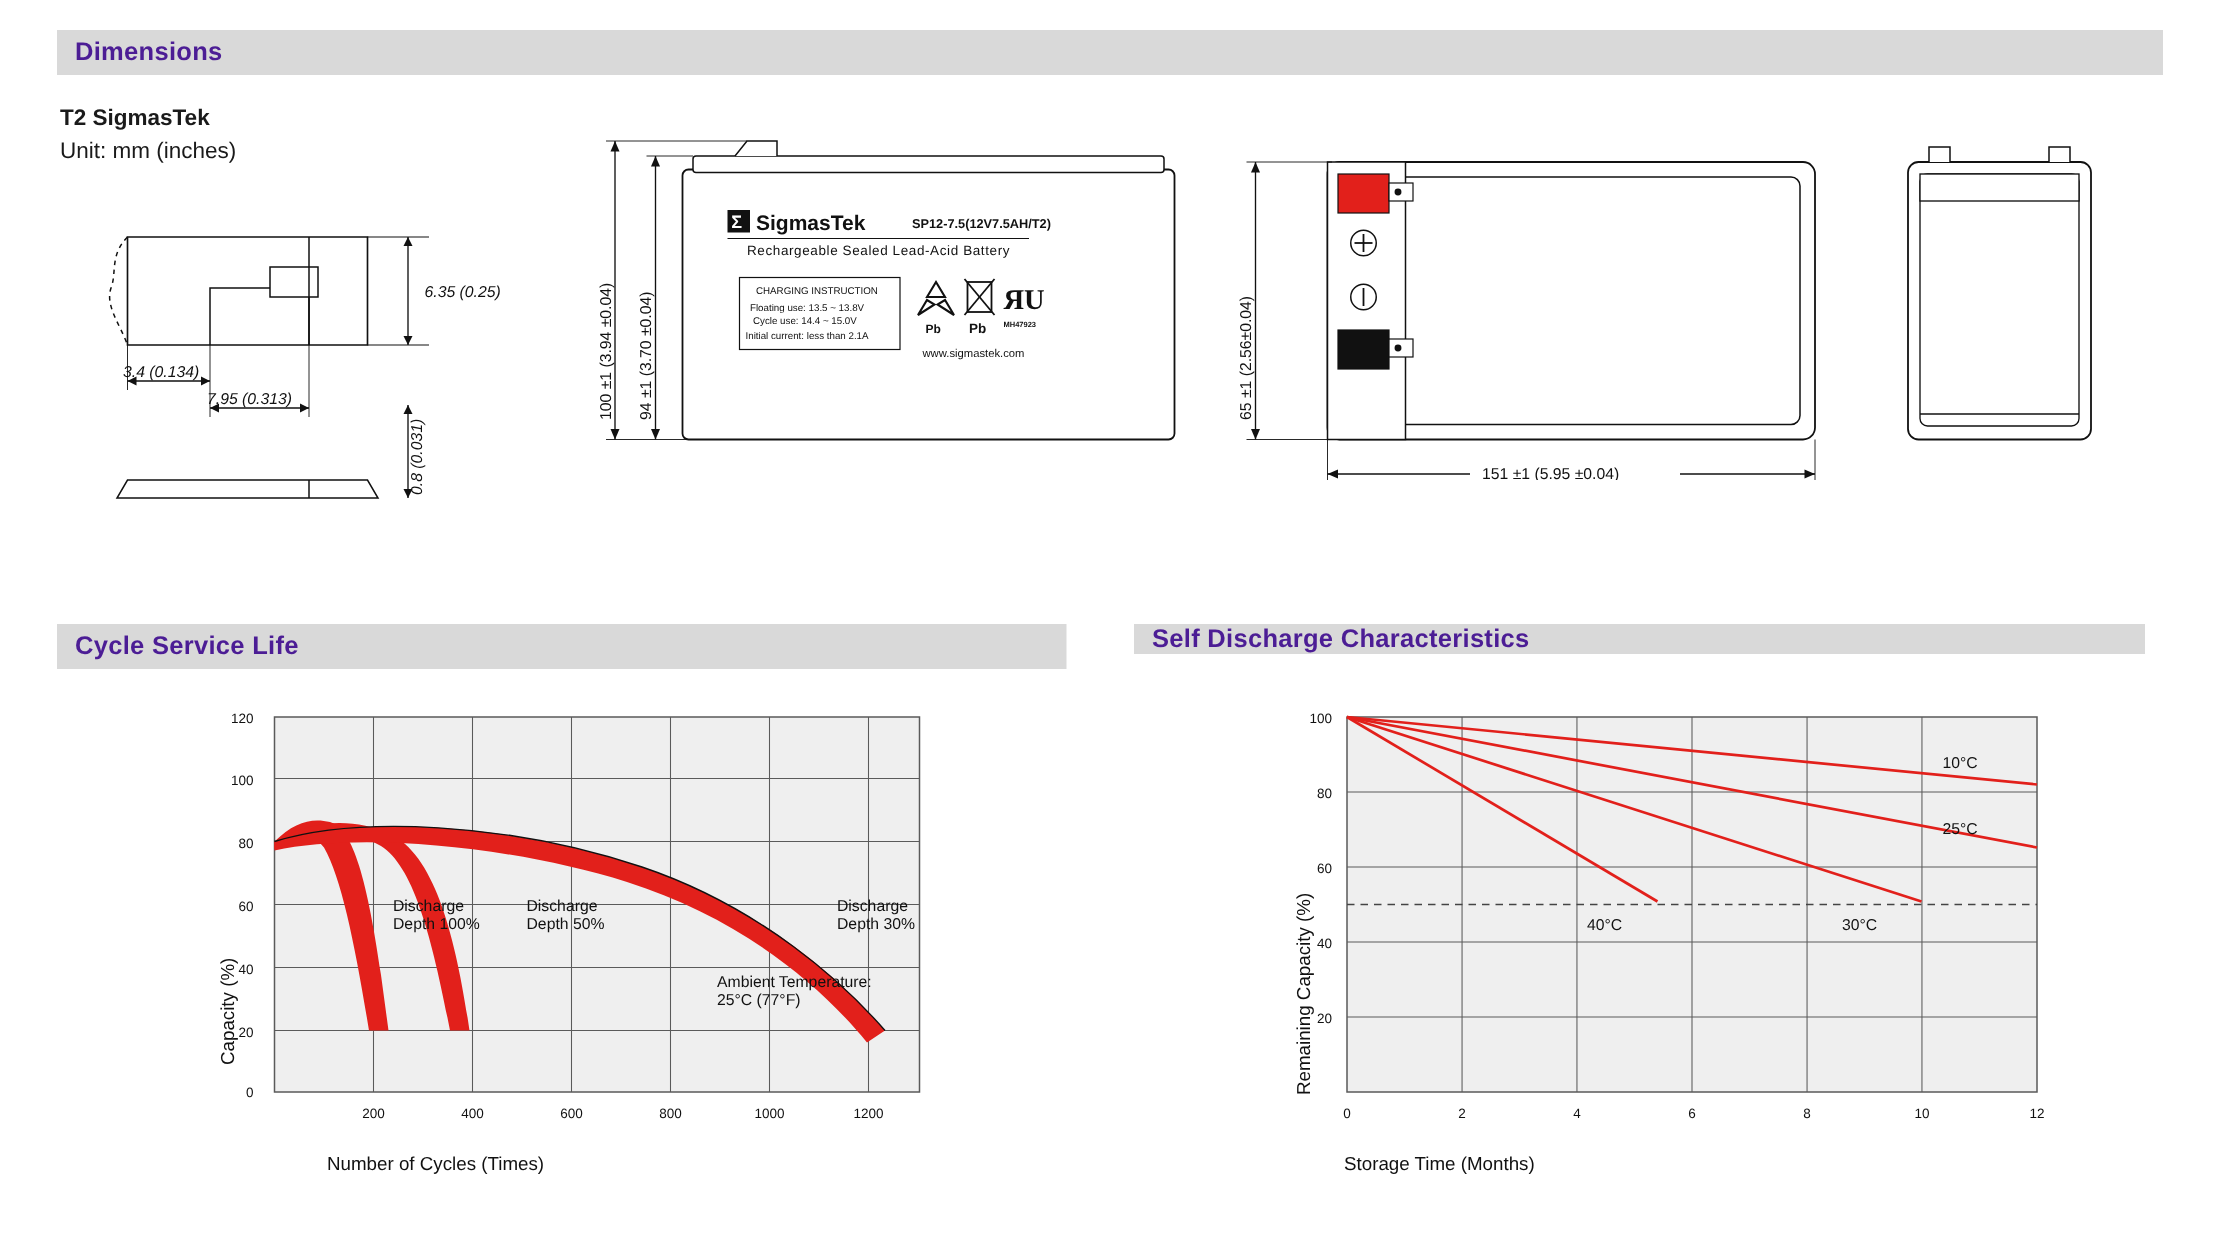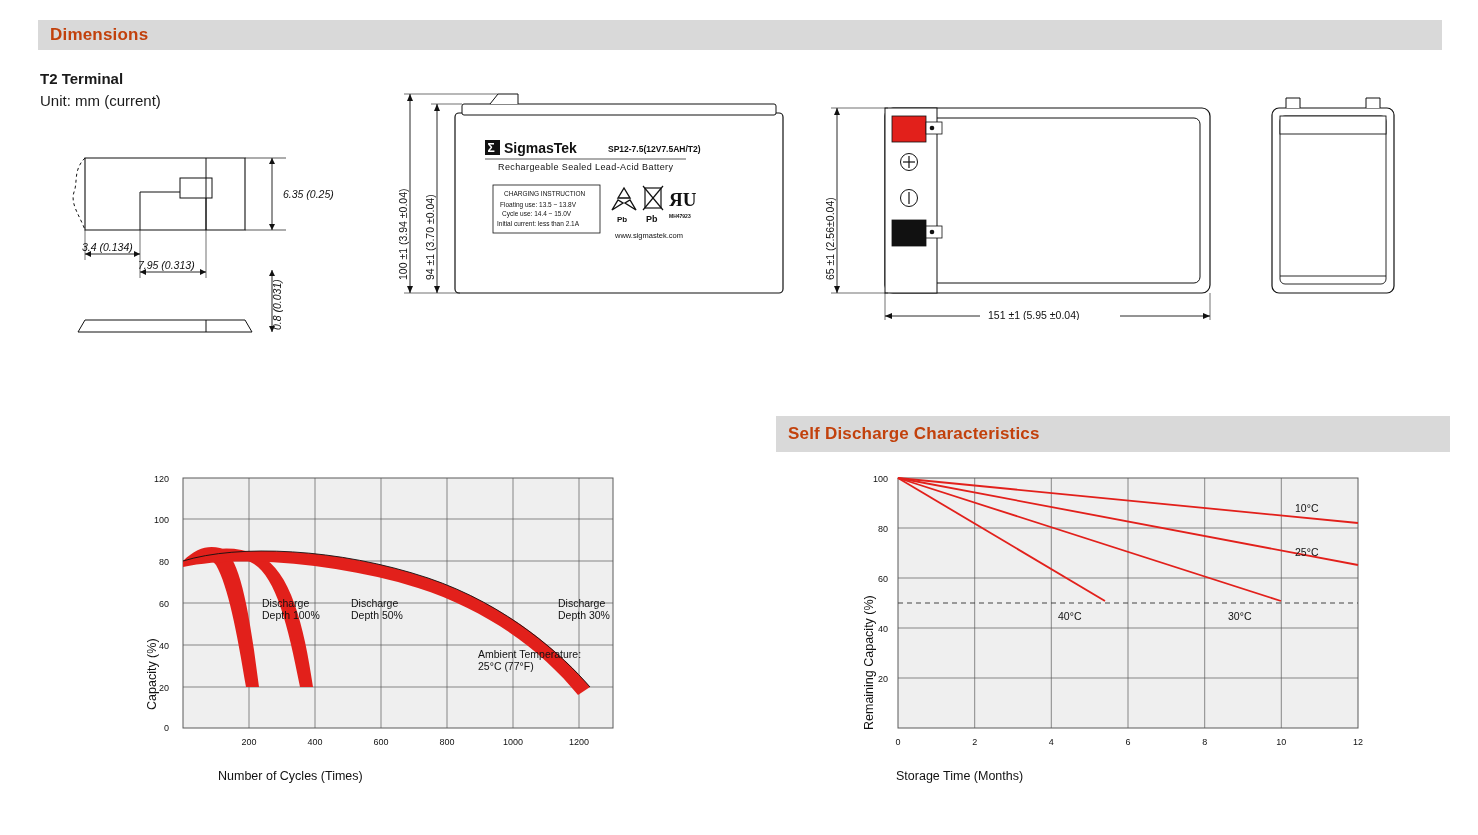--- a/index.html
+++ b/index.html
@@ -17,27 +17,27 @@
   .section-bar {
     position: absolute;
     background: #d9d9d9;
     display: flex;
     align-items: center;
     padding-left: 12px;
   }
   .section-bar .title {
     font-size: 17px;
     font-weight: bold;
-    color: #c2410c;
+    color: #4c1d95;
     letter-spacing: .2px;
   }
 
   #bar-dimensions { left: 38px; top: 20px; width: 1404px; height: 30px; }
   #bar-cycle      { left: 38px; top: 416px; width: 673px; height: 30px; }
-  #bar-self       { left: 776px; top: 416px; width: 674px; height: 36px; }
+  #bar-self       { left: 756px; top: 416px; width: 674px; height: 20px; }
 
   
   #t2-label { position: absolute; left: 40px; top: 70px; font-size: 15px; font-weight: bold; }
   #unit-label { position: absolute; left: 40px; top: 92px; font-size: 15px; }
 
   
   .dimtext { font-size: 10.5px; fill: #111; font-family: "Liberation Sans", sans-serif; }
   .axis-label { font-size: 12.5px; fill: #111; font-family: "Liberation Sans", sans-serif; }
   .tick-label { font-size: 9px; fill: #111; font-family: "Liberation Sans", sans-serif; }
   .annot { font-size: 10.5px; fill: #111; font-family: "Liberation Sans", sans-serif; }
@@ -47,22 +47,22 @@
 </style>
 </head>
 <body>
 
 <div class="page">
 
   <div class="section-bar" id="bar-dimensions">
     <span class="title">Dimensions</span>
   </div>
 
-  <div id="t2-label">T2 Terminal</div>
-  <div id="unit-label">Unit: mm (current)</div>
+  <div id="t2-label">T2 SigmasTek</div>
+  <div id="unit-label">Unit: mm (inches)</div>
 
   <div class="svgwrap" style="left:40px; top:130px;font-style:italic;">
     <svg width="320" height="240" viewBox="0 0 320 240">
 
       <path d="M45,28 L45,100 L205,100 L205,28 Z" fill="none" stroke="#111" stroke-width="1.1"></path>
 
       <path d="M45,28 C33,40 38,52 34,62 C30,74 40,86 45,100" fill="none" stroke="#111" stroke-width="1" stroke-dasharray="3,3"></path>
 
       <path d="M100,100 L100,62 L166,62 L166,100" fill="none" stroke="#111" stroke-width="1"></path>
       <rect x="140" y="48" width="32" height="20" fill="#fff" stroke="#111" stroke-width="1"></rect>
@@ -205,20 +205,23 @@
       <rect x="30" y="36" width="106" height="168" rx="5" fill="none" stroke="#111" stroke-width="0.9"></rect>
       <rect x="30" y="36" width="106" height="18" fill="#fff" stroke="#111" stroke-width="0.9"></rect>
 
       <path d="M36,28 L36,18 L50,18 L50,28" fill="#fff" stroke="#111" stroke-width="1"></path>
       <path d="M116,28 L116,18 L130,18 L130,28" fill="#fff" stroke="#111" stroke-width="1"></path>
 
       <line x1="30" y1="196" x2="136" y2="196" stroke="#111" stroke-width="0.9"></line>
     </svg>
   </div>
 
+  <div class="section-bar" id="bar-cycle">
+    <span class="title">Cycle Service Life</span>
+  </div>
 
   <div class="svgwrap" style="left:38px; top:460px;">
     <svg width="680" height="360" viewBox="0 0 680 360">
 
       <rect x="145" y="18" width="430" height="250" fill="#efefef" stroke="#5a5a5a" stroke-width="1"></rect>
 
       <g stroke="#5a5a5a" stroke-width="0.7">
         <line x1="211" y1="18" x2="211" y2="268"></line>
         <line x1="277" y1="18" x2="277" y2="268"></line>
         <line x1="343" y1="18" x2="343" y2="268"></line>

